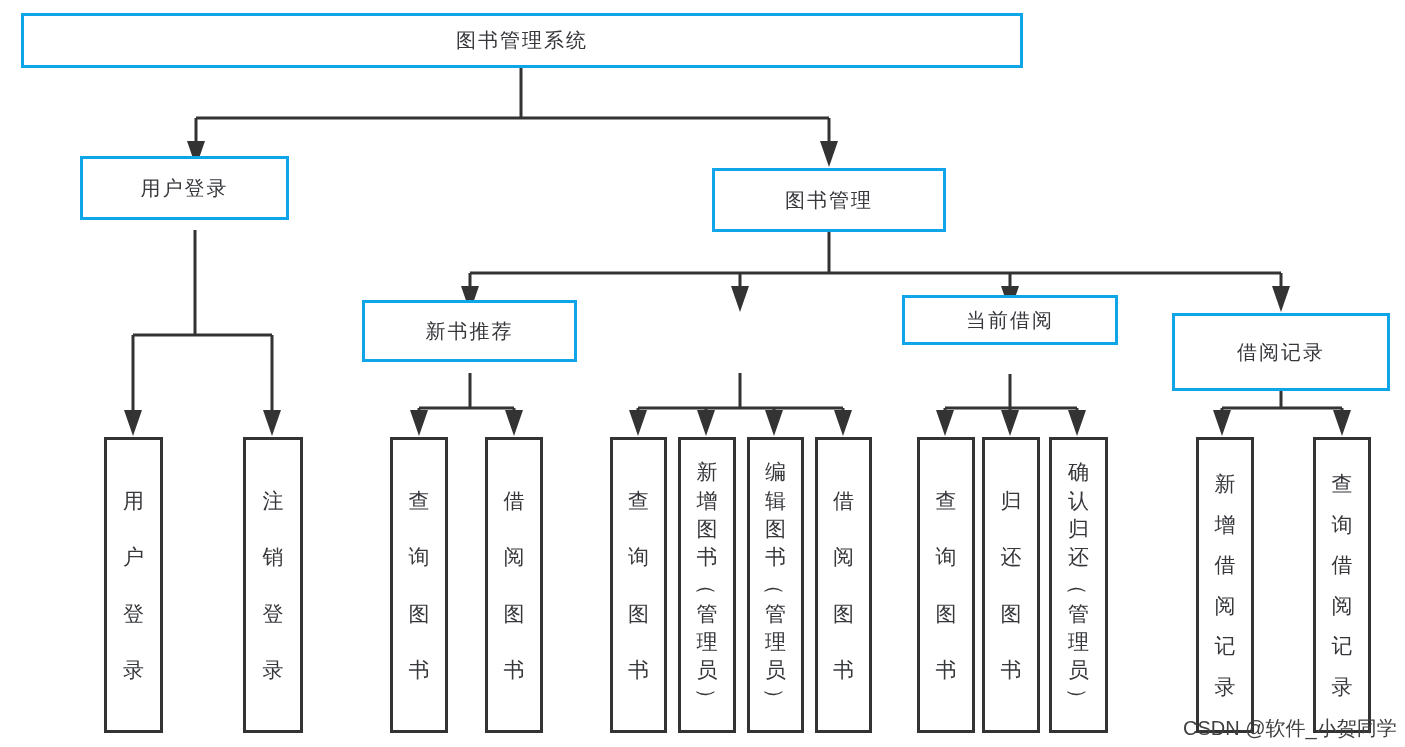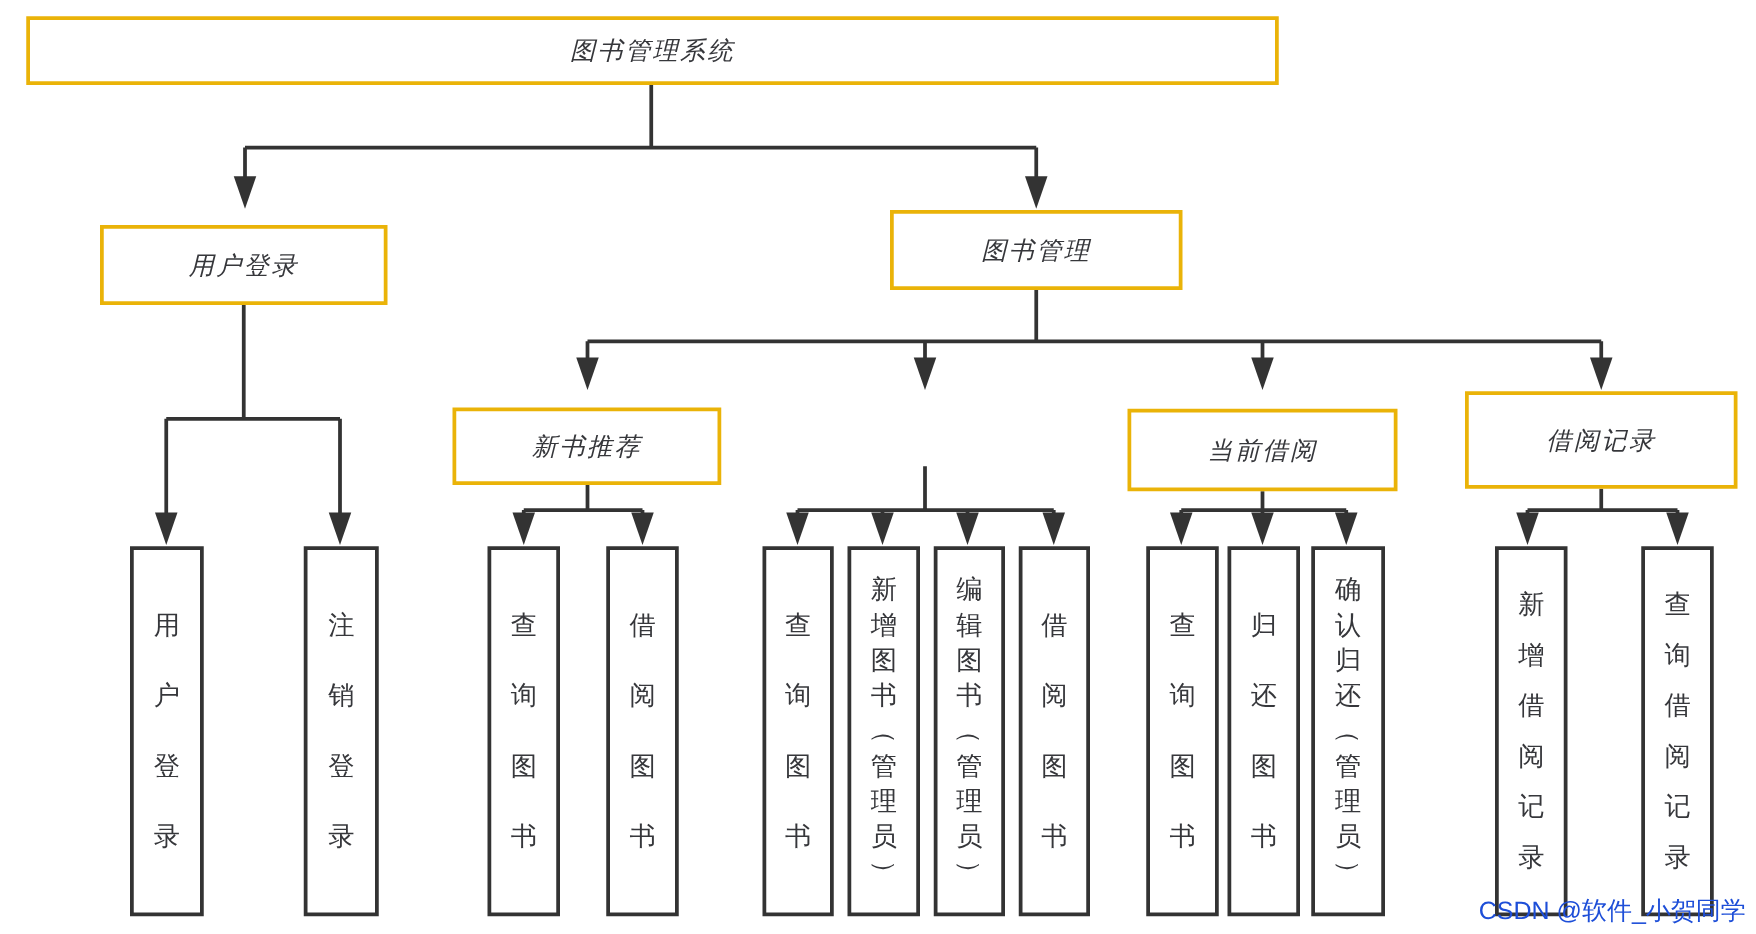--- a/index.html
+++ b/index.html
@@ -1,37 +1,37 @@
 <!DOCTYPE html>
 <html><head>
 <meta charset="utf-8">
 <style>
   html,body{margin:0;padding:0;background:#ffffff;}
   #stage{
     position:relative;width:1405px;height:747px;background:#ffffff;overflow:hidden;
     font-family:"Liberation Sans","DejaVu Sans",sans-serif;
   }
   .node{
-    position:absolute;box-sizing:border-box;border:3px solid #eab308;background:#ffffff;
+    position:absolute;box-sizing:border-box;border:3px solid #0ea5e9;background:#ffffff;
     display:flex;align-items:center;justify-content:center;
-    font-size:20px;letter-spacing:2px;color:#36373b;white-space:nowrap;font-style:italic;
+    font-size:20px;letter-spacing:2px;color:#36373b;white-space:nowrap;
   }
   .leaf{
     position:absolute;box-sizing:border-box;border:3px solid #333333;background:#ffffff;
     top:437px;height:296px;
     display:flex;flex-direction:column;align-items:center;justify-content:space-evenly;
     padding:14px 0;
   }
   .vchar{font-size:21px;line-height:1;color:#36373b;display:block;}
   .vchar.paren{transform:rotate(90deg);}
   #wires{position:absolute;left:0;top:0;z-index:1;}
   .node,.leaf{z-index:2;}
   #watermark{
     position:absolute;left:1183px;top:715px;z-index:3;
-    font-size:20px;color:#1d4ed8;letter-spacing:0;white-space:nowrap;
+    font-size:20px;color:#404040;letter-spacing:0;white-space:nowrap;
   }
 </style>
 </head>
 <body>
 
 <div id="stage">
 
   <svg id="wires" width="1405" height="747" viewBox="0 0 1405 747">
     <g stroke="#333333" stroke-width="3" fill="none">
 
@@ -74,25 +74,25 @@
       <polygon points="1010,436 1001,410 1019,410"></polygon>
       <polygon points="1077,436 1068,410 1086,410"></polygon>
 
       <polygon points="1222,436 1213,410 1231,410"></polygon>
       <polygon points="1342,436 1333,410 1351,410"></polygon>
     </g>
   </svg>
 
   <div class="node" style="left:21px;top:13px;width:1002px;height:55px">图书管理系统</div>
 
-  <div class="node" style="left:80px;top:180px;width:230px;height:64px">用户登录</div>
+  <div class="node" style="left:80px;top:156px;width:209px;height:64px">用户登录</div>
   <div class="node" style="left:712px;top:168px;width:234px;height:64px">图书管理</div>
 
-  <div class="node" style="left:362px;top:326px;width:215px;height:62px">新书推荐</div>
-  <div class="node" style="left:902px;top:327px;width:216px;height:66px">当前借阅</div>
+  <div class="node" style="left:362px;top:300px;width:215px;height:62px">新书推荐</div>
+  <div class="node" style="left:902px;top:295px;width:216px;height:50px">当前借阅</div>
   <div class="node" style="left:1172px;top:313px;width:218px;height:78px">借阅记录</div>
 
   <div class="leaf vlabel" style="left:104px;width:59px">
       <span class="vchar">用</span>
       <span class="vchar">户</span>
       <span class="vchar">登</span>
       <span class="vchar">录</span>
     </div>
   <div class="leaf vlabel" style="left:243px;width:60px">
       <span class="vchar">注</span>

